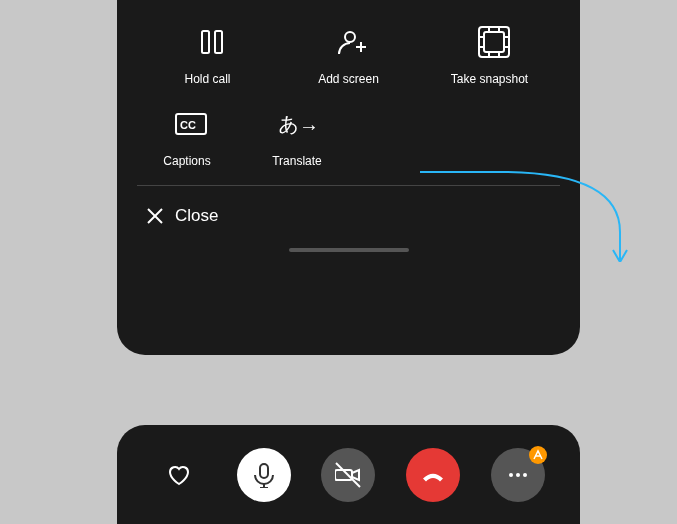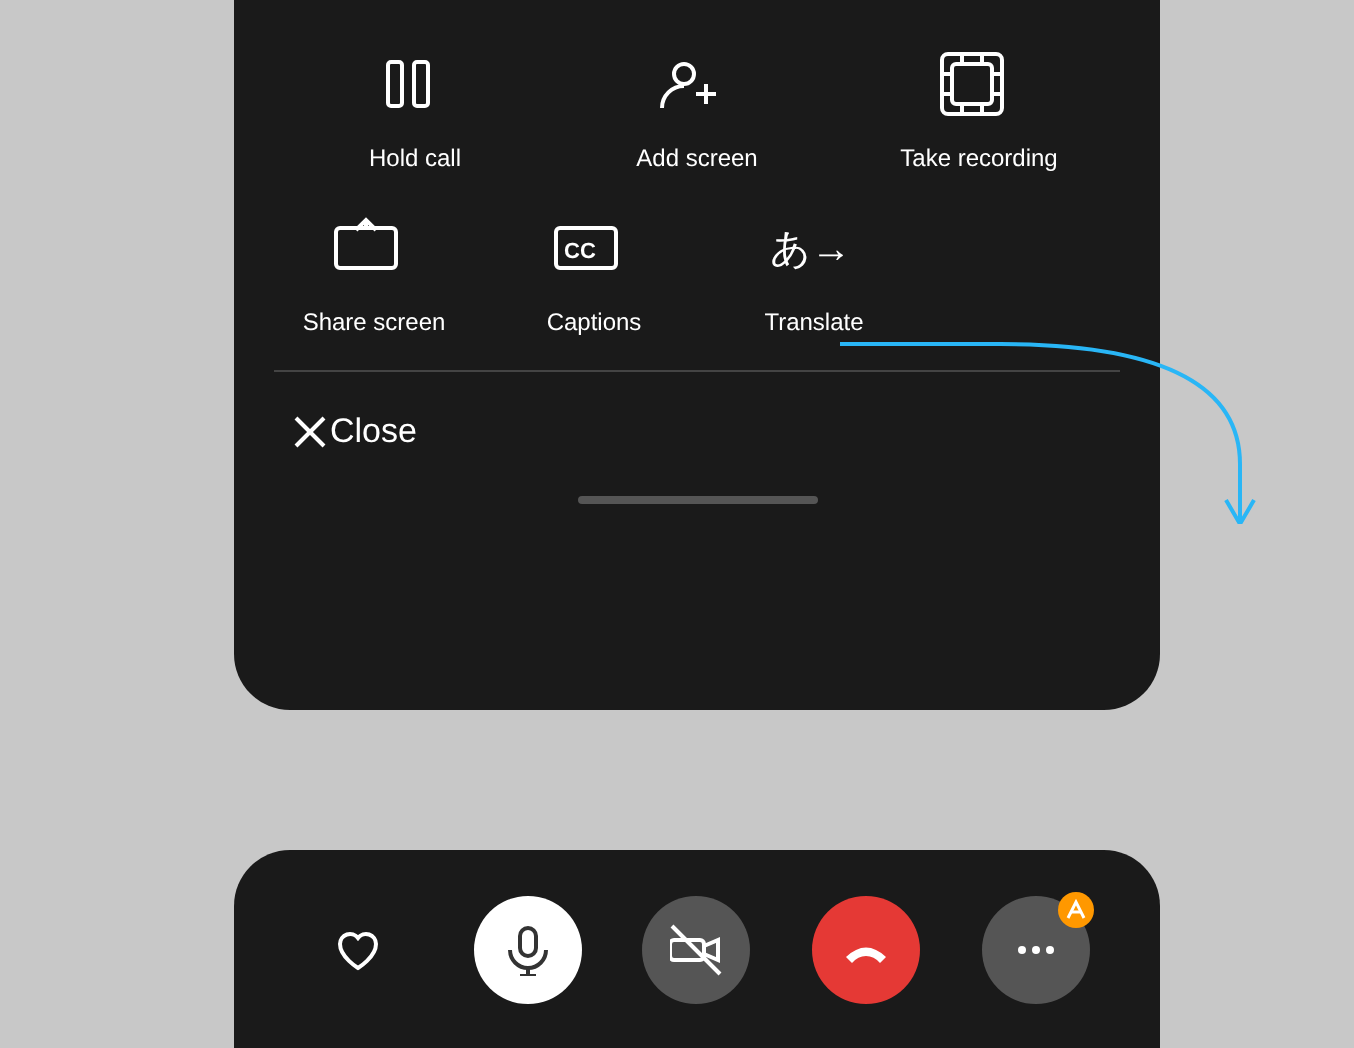--- a/index.html
+++ b/index.html
@@ -41,21 +41,21 @@
       gap: 8px;
       width: 100px;
       cursor: pointer;
     }
 
     .icon-box {
       width: 44px;
       height: 44px;
       display: flex;
       align-items: center;
-      justify-content: flex-start;
+      justify-content: flex-end;
     }
 
     .icon-box svg {
       width: 36px;
       height: 36px;
       stroke: white;
       fill: none;
       stroke-width: 2;
     }
 
@@ -70,20 +70,21 @@
       height: 1px;
       background: #444;
       margin: 8px 20px;
     }
 
     .close-row {
       display: flex;
       flex-direction: row;
       align-items: center;
       padding: 12px 28px;
+      gap: 10px;
       cursor: pointer;
     }
 
     .close-icon {
       width: 20px;
       height: 20px;
       display: flex;
       align-items: center;
       justify-content: center;
     }
@@ -217,36 +218,26 @@
           <line x1="3" y1="13" x2="8" y2="13"></line>
           <line x1="28" y1="13" x2="33" y2="13"></line>
           <line x1="3" y1="23" x2="8" y2="23"></line>
           <line x1="28" y1="23" x2="33" y2="23"></line>
           <line x1="13" y1="3" x2="13" y2="8"></line>
           <line x1="23" y1="3" x2="23" y2="8"></line>
           <line x1="13" y1="28" x2="13" y2="33"></line>
           <line x1="23" y1="28" x2="23" y2="33"></line>
         </svg>
       </div>
-      <span class="icon-label">Take recording</span>
+      <span class="icon-label">Take snapshot</span>
     </div>
   </div>
 
   <div class="grid-row" style="justify-content: flex-start; gap: 10px;">
 
-    <div class="grid-item">
-      <div class="icon-box">
-        <svg viewBox="0 0 36 36">
-          <rect x="3" y="8" width="30" height="20" rx="2"></rect>
-          <line x1="18" y1="4" x2="18" y2="8"></line>
-          <polyline points="13,9 18,4 23,9"></polyline>
-        </svg>
-      </div>
-      <span class="icon-label">Share screen</span>
-    </div>
 
     <div class="grid-item">
       <div class="icon-box">
         <svg viewBox="0 0 36 36">
           <rect x="3" y="8" width="30" height="20" rx="2"></rect>
           <text x="7" y="23" fill="white" font-size="11" stroke="none" font-family="sans-serif" font-weight="bold">CC</text>
         </svg>
       </div>
       <span class="icon-label">Captions</span>
     </div>

